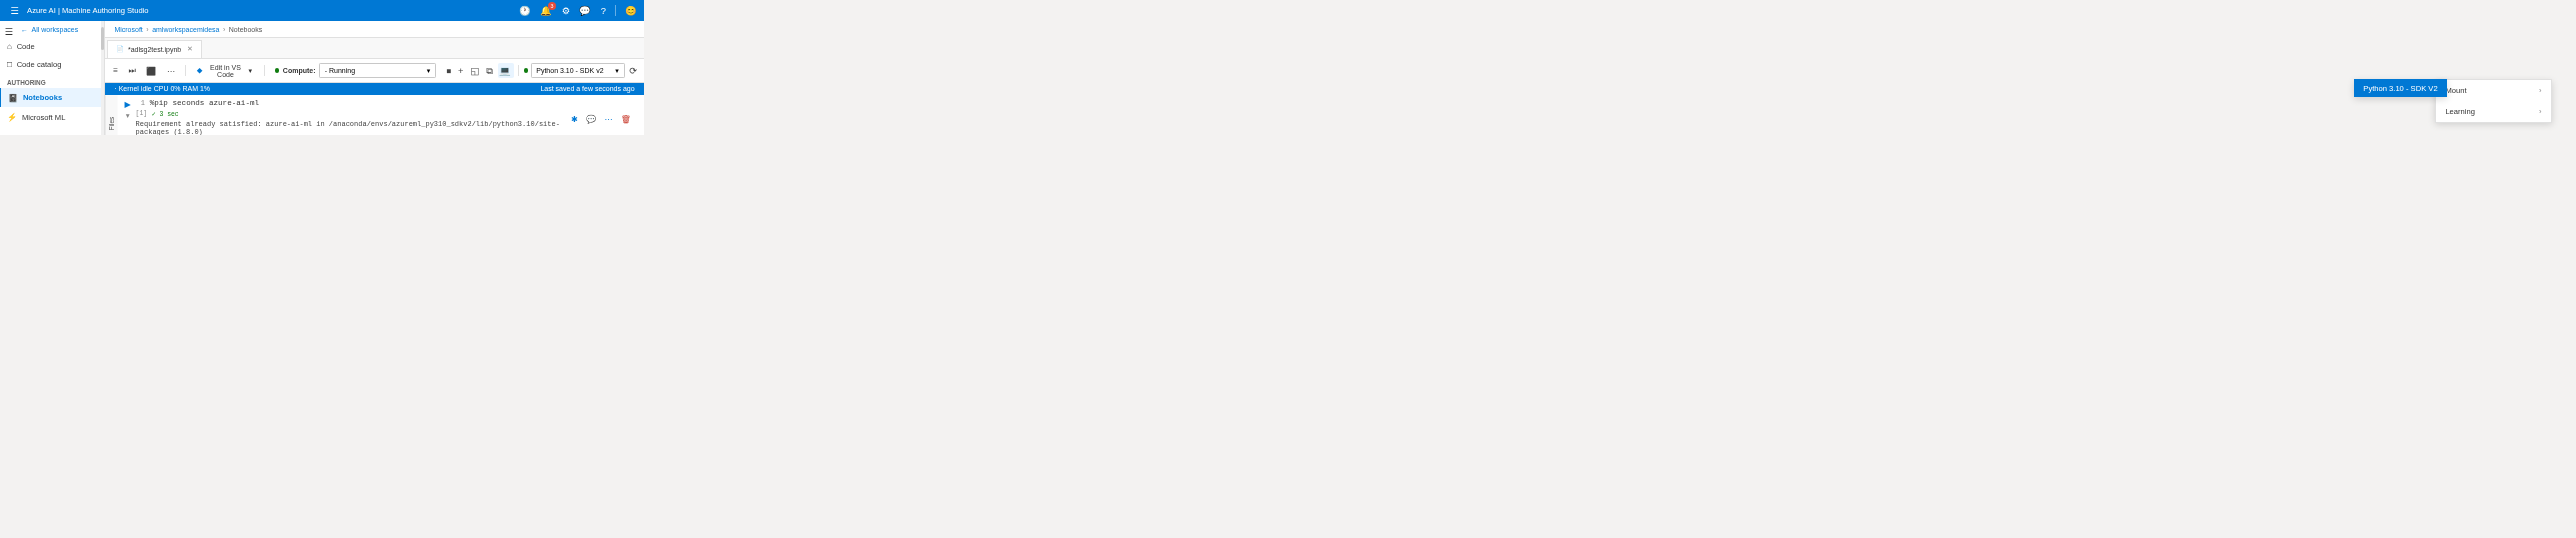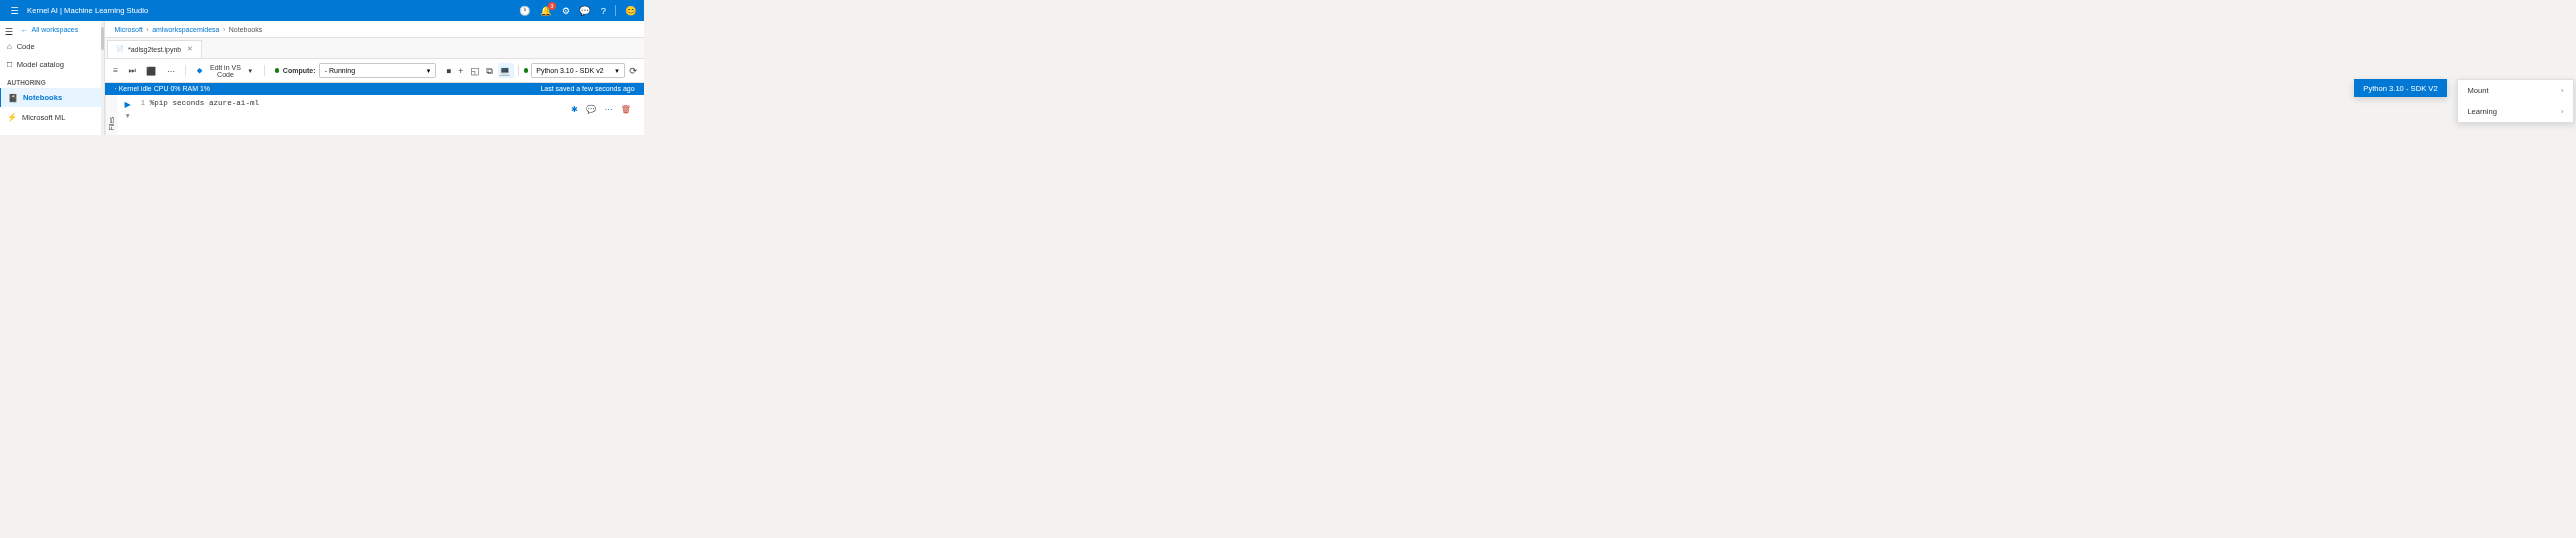--- a/index.html
+++ b/index.html
@@ -332,21 +332,21 @@
     .cell-body { flex: 1; }
     .cell-line { color: #333; }
     .cell-output { padding: 2.3px 0; }
     .cell-success { color: #107c10; font-size: 6.4px; }
     .cell-output-text { color: #444; font-size: 7px; margin-top: 2.3px; }
 
     
     .dropdown-overlay {
       position: fixed;
       top: 79px;
-      right: 2px;
+      right: 24px;
       background: white;
       border: 0.6px solid #e0e0e0;
       box-shadow: 0 2.3px 7px rgba(0,0,0,0.15);
       z-index: 100;
       min-width: 117px;
     }
     .dropdown-item {
       display: flex;
       align-items: center;
       justify-content: space-between;
@@ -387,21 +387,21 @@
       color: #0078d4;
       font-size: 8.2px;
     }
     .action-btn.danger { color: #c42b1c; }
   </style>
 </head>
 <body>
 
 <div class="top-bar">
   <span class="toolbar-btn" style="color:white;font-size:9.4px;">☰</span>
-  <span class="top-bar-title">Kernel AI | Machine Learning Studio</span>
+  <span class="top-bar-title">Azure AI | Machine Authoring Studio</span>
   <div class="top-bar-right">
     <span class="top-bar-icon">🕐</span>
     <span class="top-bar-icon" style="position:relative;">
       🔔
       <span class="badge">3</span>
     </span>
     <span class="top-bar-icon">⚙</span>
     <span class="top-bar-icon">💬</span>
     <span class="top-bar-icon">?</span>
     <div class="divider-v"></div>
@@ -424,21 +424,21 @@
       <span>←</span>
       <span>All workspaces</span>
     </div>
 
     <div class="sidebar-item">
       <span class="sidebar-item-icon">⌂</span>
       <span>Code</span>
     </div>
     <div class="sidebar-item">
       <span class="sidebar-item-icon">□</span>
-      <span>Model catalog</span>
+      <span>Code catalog</span>
     </div>
 
     <div class="sidebar-section-label">Authoring</div>
 
     <div class="sidebar-item active">
       <span class="sidebar-item-icon">📓</span>
       <span>Notebooks</span>
     </div>
     <div class="sidebar-item">
       <span class="sidebar-item-icon">⚡</span>
@@ -543,20 +543,27 @@
         <div class="cell">
           <div class="cell-controls">
             <button class="run-btn">▶</button>
             <button class="run-btn" style="font-size:6.4px;color:#888;">▼</button>
           </div>
           <div class="cell-body">
             <div style="display:flex;align-items:baseline;gap:4.7px;">
               <span style="color:#888;font-size:7px;min-width:9.4px;text-align:right;">1</span>
               <span class="cell-line">%pip seconds azure-ai-ml</span>
             </div>
+            <div class="cell-output">
+              <div style="display:flex;align-items:center;gap:4.7px;">
+                <span style="color:#888;font-size:6.4px;">[1]</span>
+                <span class="cell-success">✓  3 sec</span>
+              </div>
+              <div class="cell-output-text">Requirement already satisfied: azure-ai-ml in /anaconda/envs/azureml_py310_sdkv2/lib/python3.10/site-packages (1.8.0)</div>
+            </div>
           </div>
 
           <div class="right-actions">
             <button class="action-btn">
               <span>✱</span>
             </button>
             <button class="action-btn">
               <span>💬</span>
             </button>
             <button class="action-btn">

